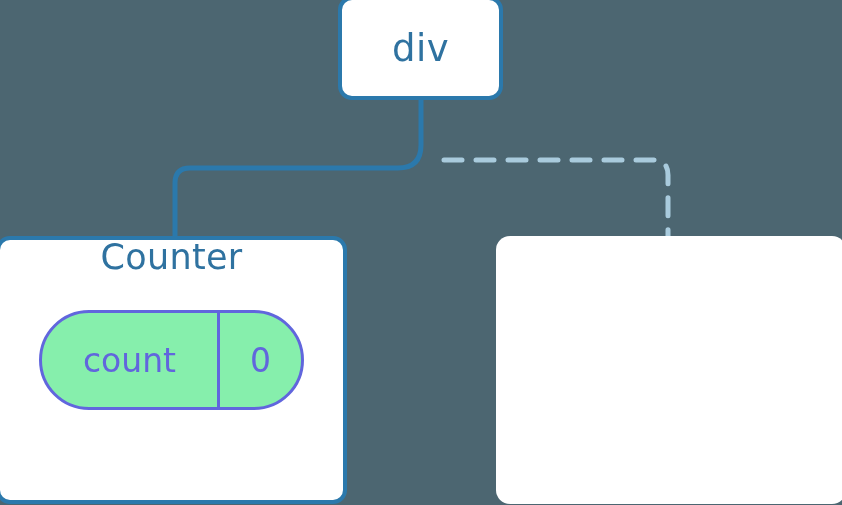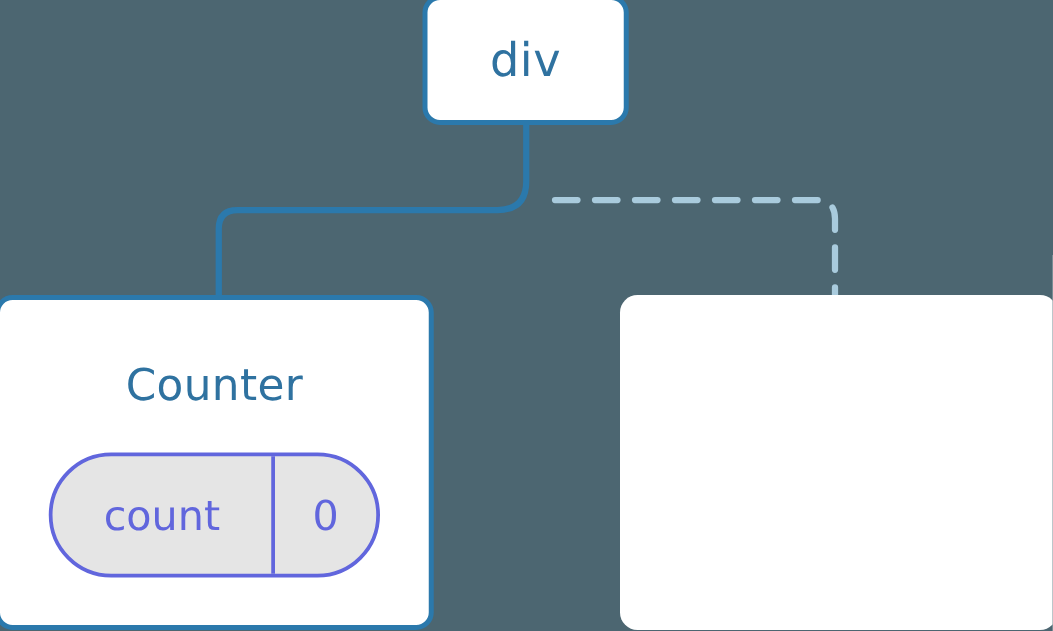--- a/index.html
+++ b/index.html
@@ -61,34 +61,33 @@
     border: 4px solid #2b79ac;
     border-radius: 14px;
     display: flex;
     flex-direction: column;
     align-items: center;
   }
   .node-counter .title {
     color: #2f72a0;
     font-size: 35px;
     line-height: 1;
-    margin-top: 52px;
     letter-spacing: 0.3px;
   }
 
   .pill {
     margin-top: 35px;
     width: 265px;
     height: 100px;
     border: 3px solid #6166dd;
     border-radius: 52px;
     display: flex;
     align-items: stretch;
     box-sizing: border-box;
-    background: #e5e5e5;
+    background: #86efac;
   }
   .pill-key,
   .pill-val {
     display: flex;
     align-items: center;
     justify-content: center;
     color: #6166dd;
     font-size: 33px;
     line-height: 1;
   }

